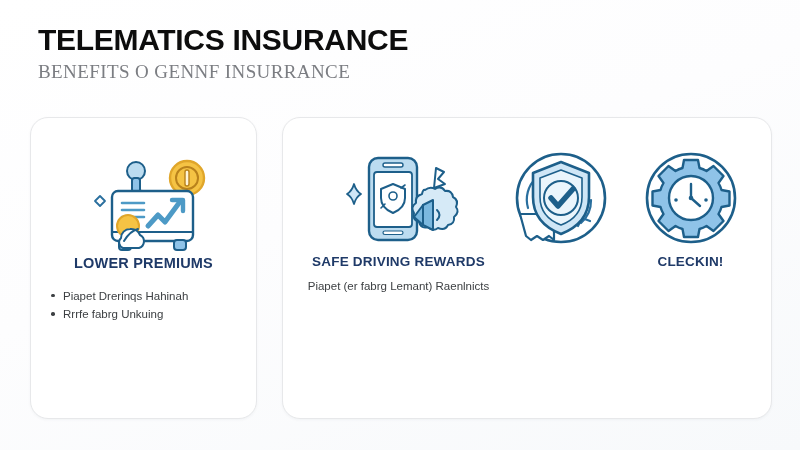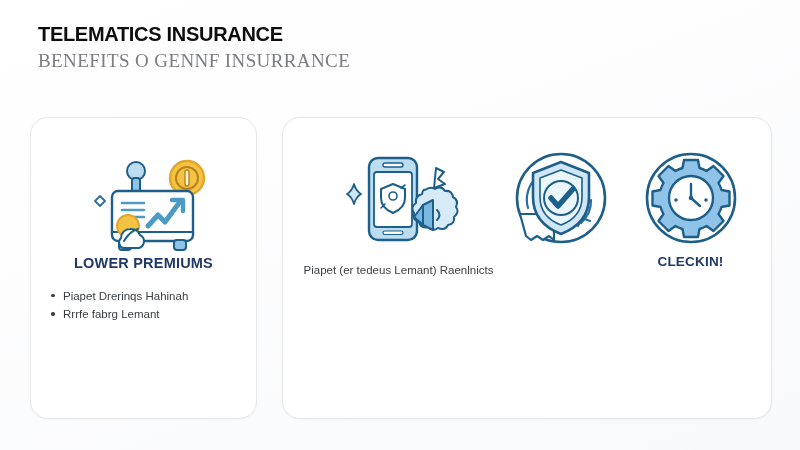--- a/index.html
+++ b/index.html
@@ -10,21 +10,21 @@
     overflow:hidden;
     position:relative;
   }
   .page{
     position:absolute;inset:0;
     background:linear-gradient(160deg,#ffffff 0%,#fdfdfe 45%,#f7f9fb 100%);
   }
   
   .header{position:absolute;left:38px;top:24px;width:720px;}
   .title{
-    font-size:20px;font-weight:bold;color:#0d0d0d;
+    font-size:30px;font-weight:bold;color:#0d0d0d;
     letter-spacing:-0.3px;line-height:1.05;margin:0;
   }
   .subtitle{
     font-size:19px;color:#7b7d82;letter-spacing:0.4px;
     margin:6px 0 0 0;line-height:1.1;font-weight:400;font-family:Liberation Serif, serif;
   }
   
   .card{
     position:absolute;background:#ffffff;
     border:1px solid #e7e8ea;border-radius:18px;
@@ -96,21 +96,21 @@
           <circle cx="59" cy="78" r="11" fill="#f5c344" stroke="#e0a62a" stroke-width="2"></circle>
           <path d="M52 90 a9 9 0 0 1 9 -9 a10 10 0 0 1 10 6 a7 7 0 0 1 -1 13 h-16 a6 6 0 0 1 -2 -10 z" fill="#ffffff" stroke="#1d5f8a" stroke-width="2" stroke-linejoin="round"></path>
           <path d="M55 93 q6 -10 14 -12" fill="none" stroke="#1d5f8a" stroke-width="2" stroke-linecap="round"></path>
         </svg>
       </div>
 
       <h2 class="heading" style="margin-top:1px;">LOWER PREMIUMS</h2>
 
       <ul class="bullets" style="margin-left:18px;">
         <li>Piapet Drerinqs Hahinah</li>
-        <li>Rrrfe fabrg Lemant</li>
+        <li>Rrrfe fabrg Unkuing</li>
       </ul>
     </div>
   </div>
 
   <div class="card" id="card-right">
 
     <div class="col" style="left:18px;top:28px;width:195px;">
       <div class="icon-wrap">
         <svg width="140" height="104" viewBox="0 0 140 104">
 
@@ -129,21 +129,22 @@
           <path d="M104 40 l-15 18" stroke="#9db4c6" stroke-width="1.4"></path>
 
           <g transform="translate(96,66)">
             <path d="M0 -24 q5 -4 10 -1 q6 -4 10 2 q7 -1 8 6 q6 3 3 10 q4 5 -2 10 q1 7 -6 8 q-3 6 -10 3 q-5 4 -10 -1 q-7 2 -9 -5 q-7 -2 -5 -9 q-4 -6 2 -10 q-1 -7 6 -9 q1 -5 3 -4 z" fill="#d6eaf7" stroke="#1d5f8a" stroke-width="2" stroke-linejoin="round"></path>
             <path d="M-2 -9 l0 20 l-9 -8 z" fill="#7bb8df" stroke="#1d5f8a" stroke-width="2" stroke-linejoin="round"></path>
             <path d="M-2 -9 l10 -5 l0 30 l-10 -5 z" fill="#7bb8df" stroke="#1d5f8a" stroke-width="2" stroke-linejoin="round"></path>
             <path d="M12 -4 q5 5 0 10" fill="none" stroke="#1d5f8a" stroke-width="2" stroke-linecap="round"></path>
           </g>
         </svg>
       </div>
-      <p class="body-text">Piapet (er tedeus Lemant) Raenlnicts</p>
+      <h2 class="heading">SAFE DRIVING REWARDS</h2>
+      <p class="body-text">Piapet (er fabrg Lemant) Raenlnicts</p>
     </div>
 
     <div class="col" style="left:210px;top:28px;width:135px;">
       <div class="icon-wrap">
         <svg width="110" height="104" viewBox="0 0 110 104">
           <circle cx="55" cy="50" r="44" fill="none" stroke="#1d5f8a" stroke-width="2.6"></circle>
           <path d="M22 60 a30 30 0 0 1 8 -30" fill="none" stroke="#2a6f9e" stroke-width="2.2" stroke-linecap="round"></path>
           <path d="M85 52 a30 30 0 0 1 -10 23" fill="none" stroke="#2a6f9e" stroke-width="2.2" stroke-linecap="round"></path>
           <path d="M76 70 l-4 8 M76 70 l8 3" stroke="#2a6f9e" stroke-width="2.2" stroke-linecap="round"></path>
 

